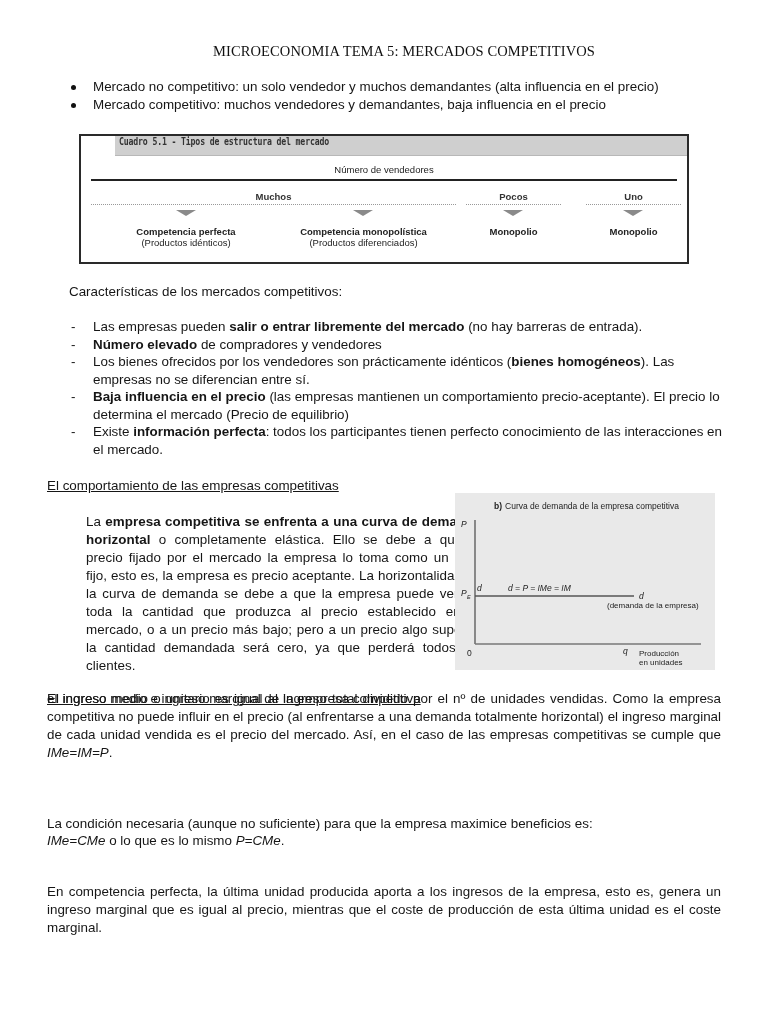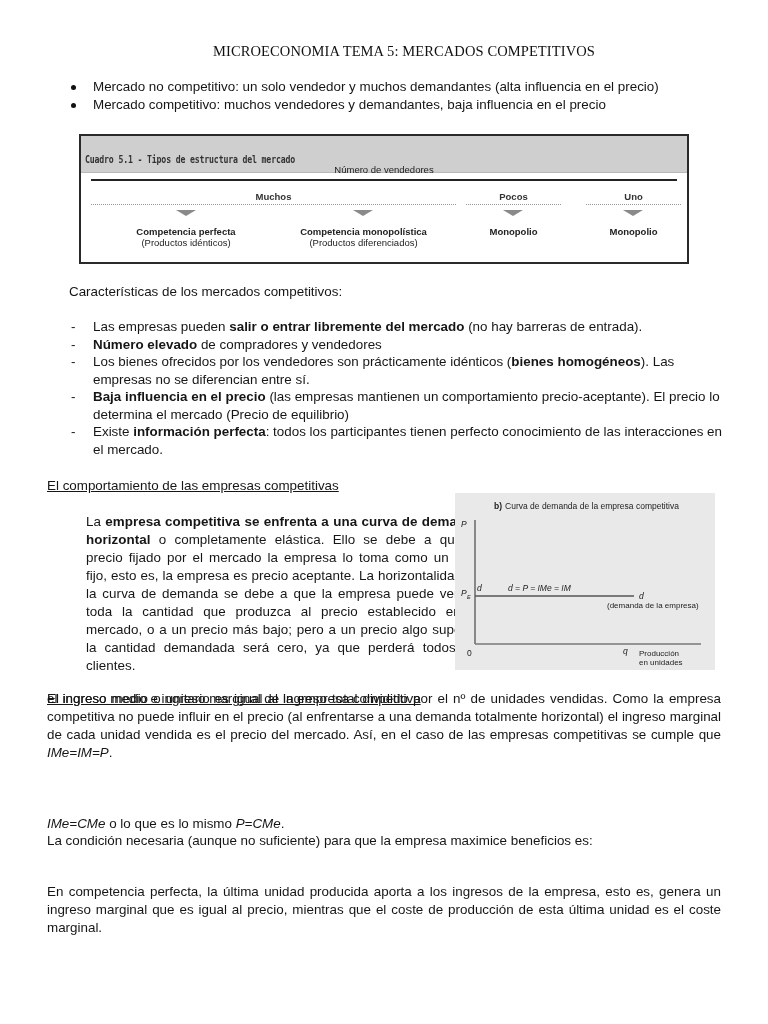--- a/index.html
+++ b/index.html
@@ -20,21 +20,21 @@
     }
 
     
     .cuadro {
       position: absolute; left: 79px; top: 134px; width: 610px; height: 130px;
       border: 2px solid #2a2a2a; background: #fff;
     }
     .cuadro-header {
       height: 20px; background: #cfcfcf; border-bottom: 1px solid #b8b8b8;
       font-family: "DejaVu Sans Mono", monospace; font-size: 10px; font-weight: bold;
-      color: #333; padding: 18px 4px; letter-spacing: -0.2px; transform-origin: left; 
+      color: #333; padding: 0 4px; letter-spacing: -0.2px; transform-origin: left; margin-left: 34px; 
     }
     .cuadro-header span { display: inline-block; transform: scaleX(0.82); transform-origin: left; }
     .num-vendedores {
       position: absolute; left: 0; top: 28px; width: 100%; text-align: center;
       font-size: 9.5px; color: #222;
     }
     .thick-rule { position: absolute; left: 10px; right: 10px; top: 43px; height: 2px; background: #222; }
     .group-label { position: absolute; top: 55px; font-size: 9.5px; font-weight: bold; color: #333; text-align: center; }
     .dotted { position: absolute; top: 68px; height: 0; border-top: 1px dotted #999; }
     .arrow {
@@ -153,17 +153,17 @@
   </svg>
 </div>
 
 <div class="section-h body-text" style="top:691px;">El ingreso medio e ingreso marginal de la empresa competitiva</div>
 
 <div class="para-full body-text" style="top:690px;">
   <span>el ingreso medio o unitario es igual al ingreso total dividido por el nº de unidades vendidas. Como la empresa competitiva no puede influir en el precio (al enfrentarse a una demanda totalmente horizontal) el ingreso marginal de cada unidad vendida es el precio del mercado. Así, en el caso de las empresas competitivas se cumple que </span><i>IMe=IM=P</i><span>.</span>
 </div>
 
 <div class="plain-block body-text" style="top:815px;">
+  <div>La condición necesaria (aunque no suficiente) para que la empresa maximice beneficios es:</div>
   <div><i>IMe=CMe</i><span> o lo que es lo mismo </span><i>P=CMe</i><span>.</span></div>
-  <div>La condición necesaria (aunque no suficiente) para que la empresa maximice beneficios es:</div>
 </div>
 
 <div class="para-full body-text" style="top:883px;">En competencia perfecta, la última unidad producida aporta a los ingresos de la empresa, esto es, genera un ingreso marginal que es igual al precio, mientras que el coste de producción de esta última unidad es el coste marginal.</div>
 
 </body></html>

